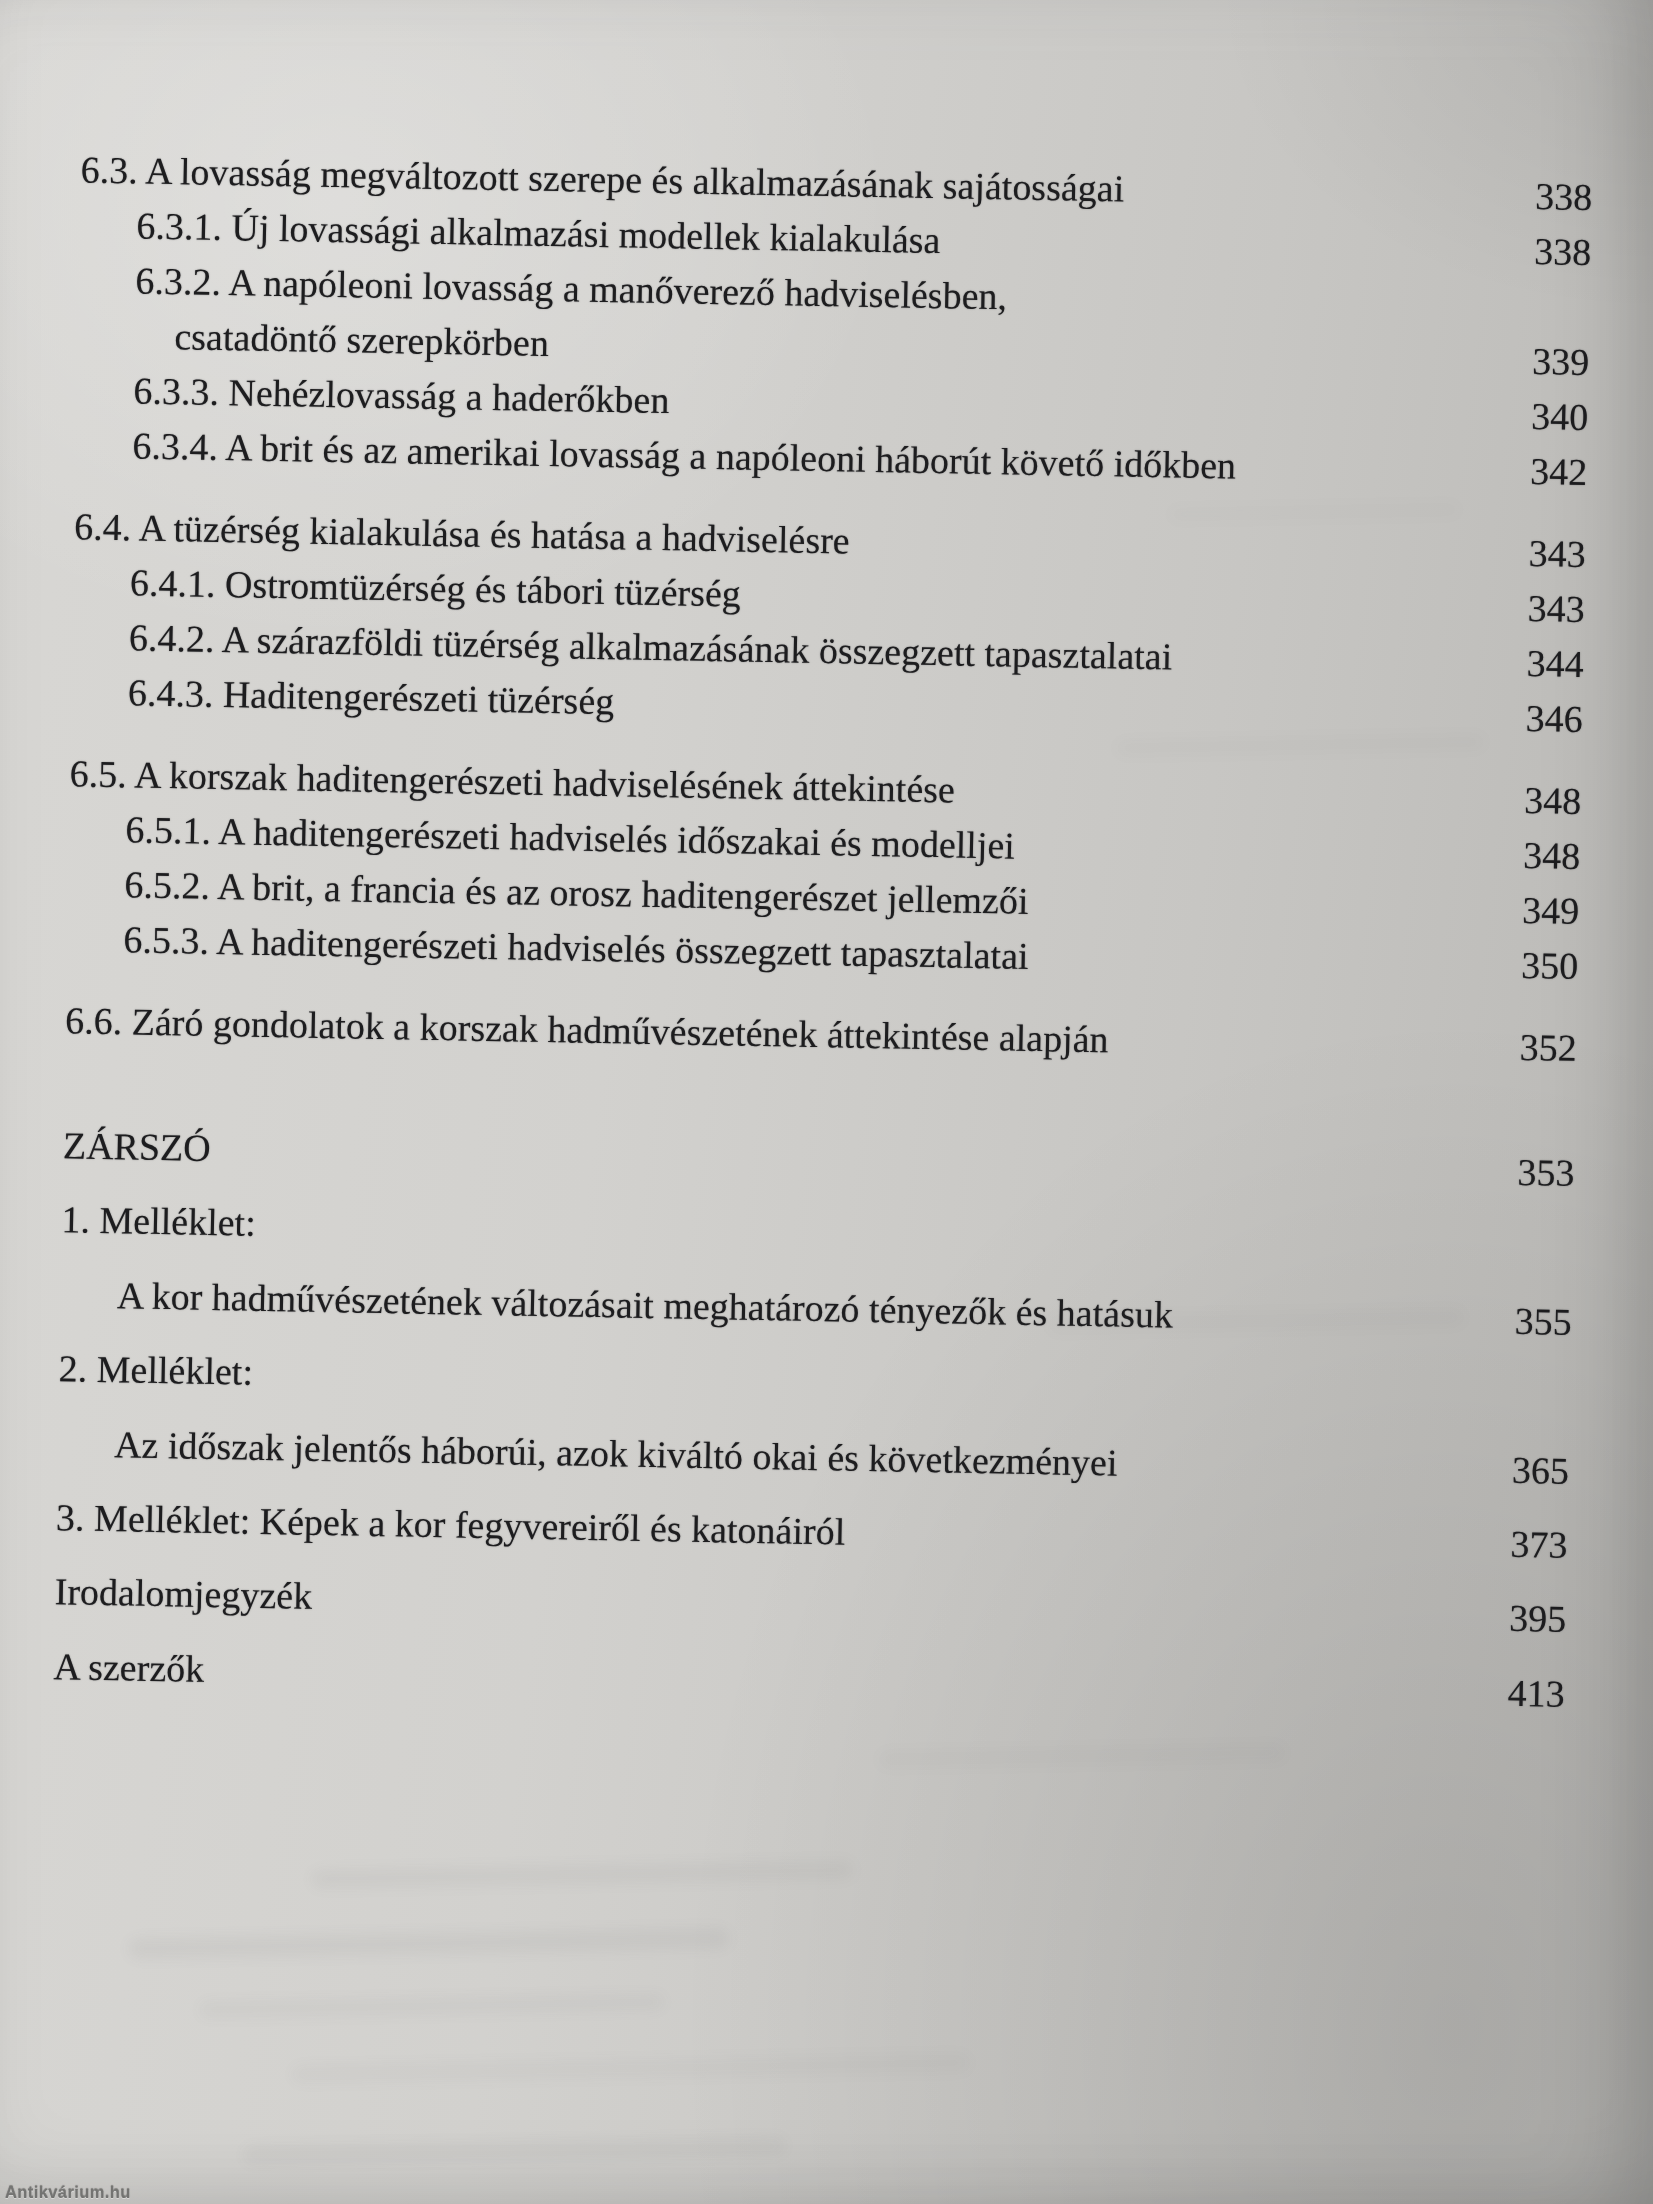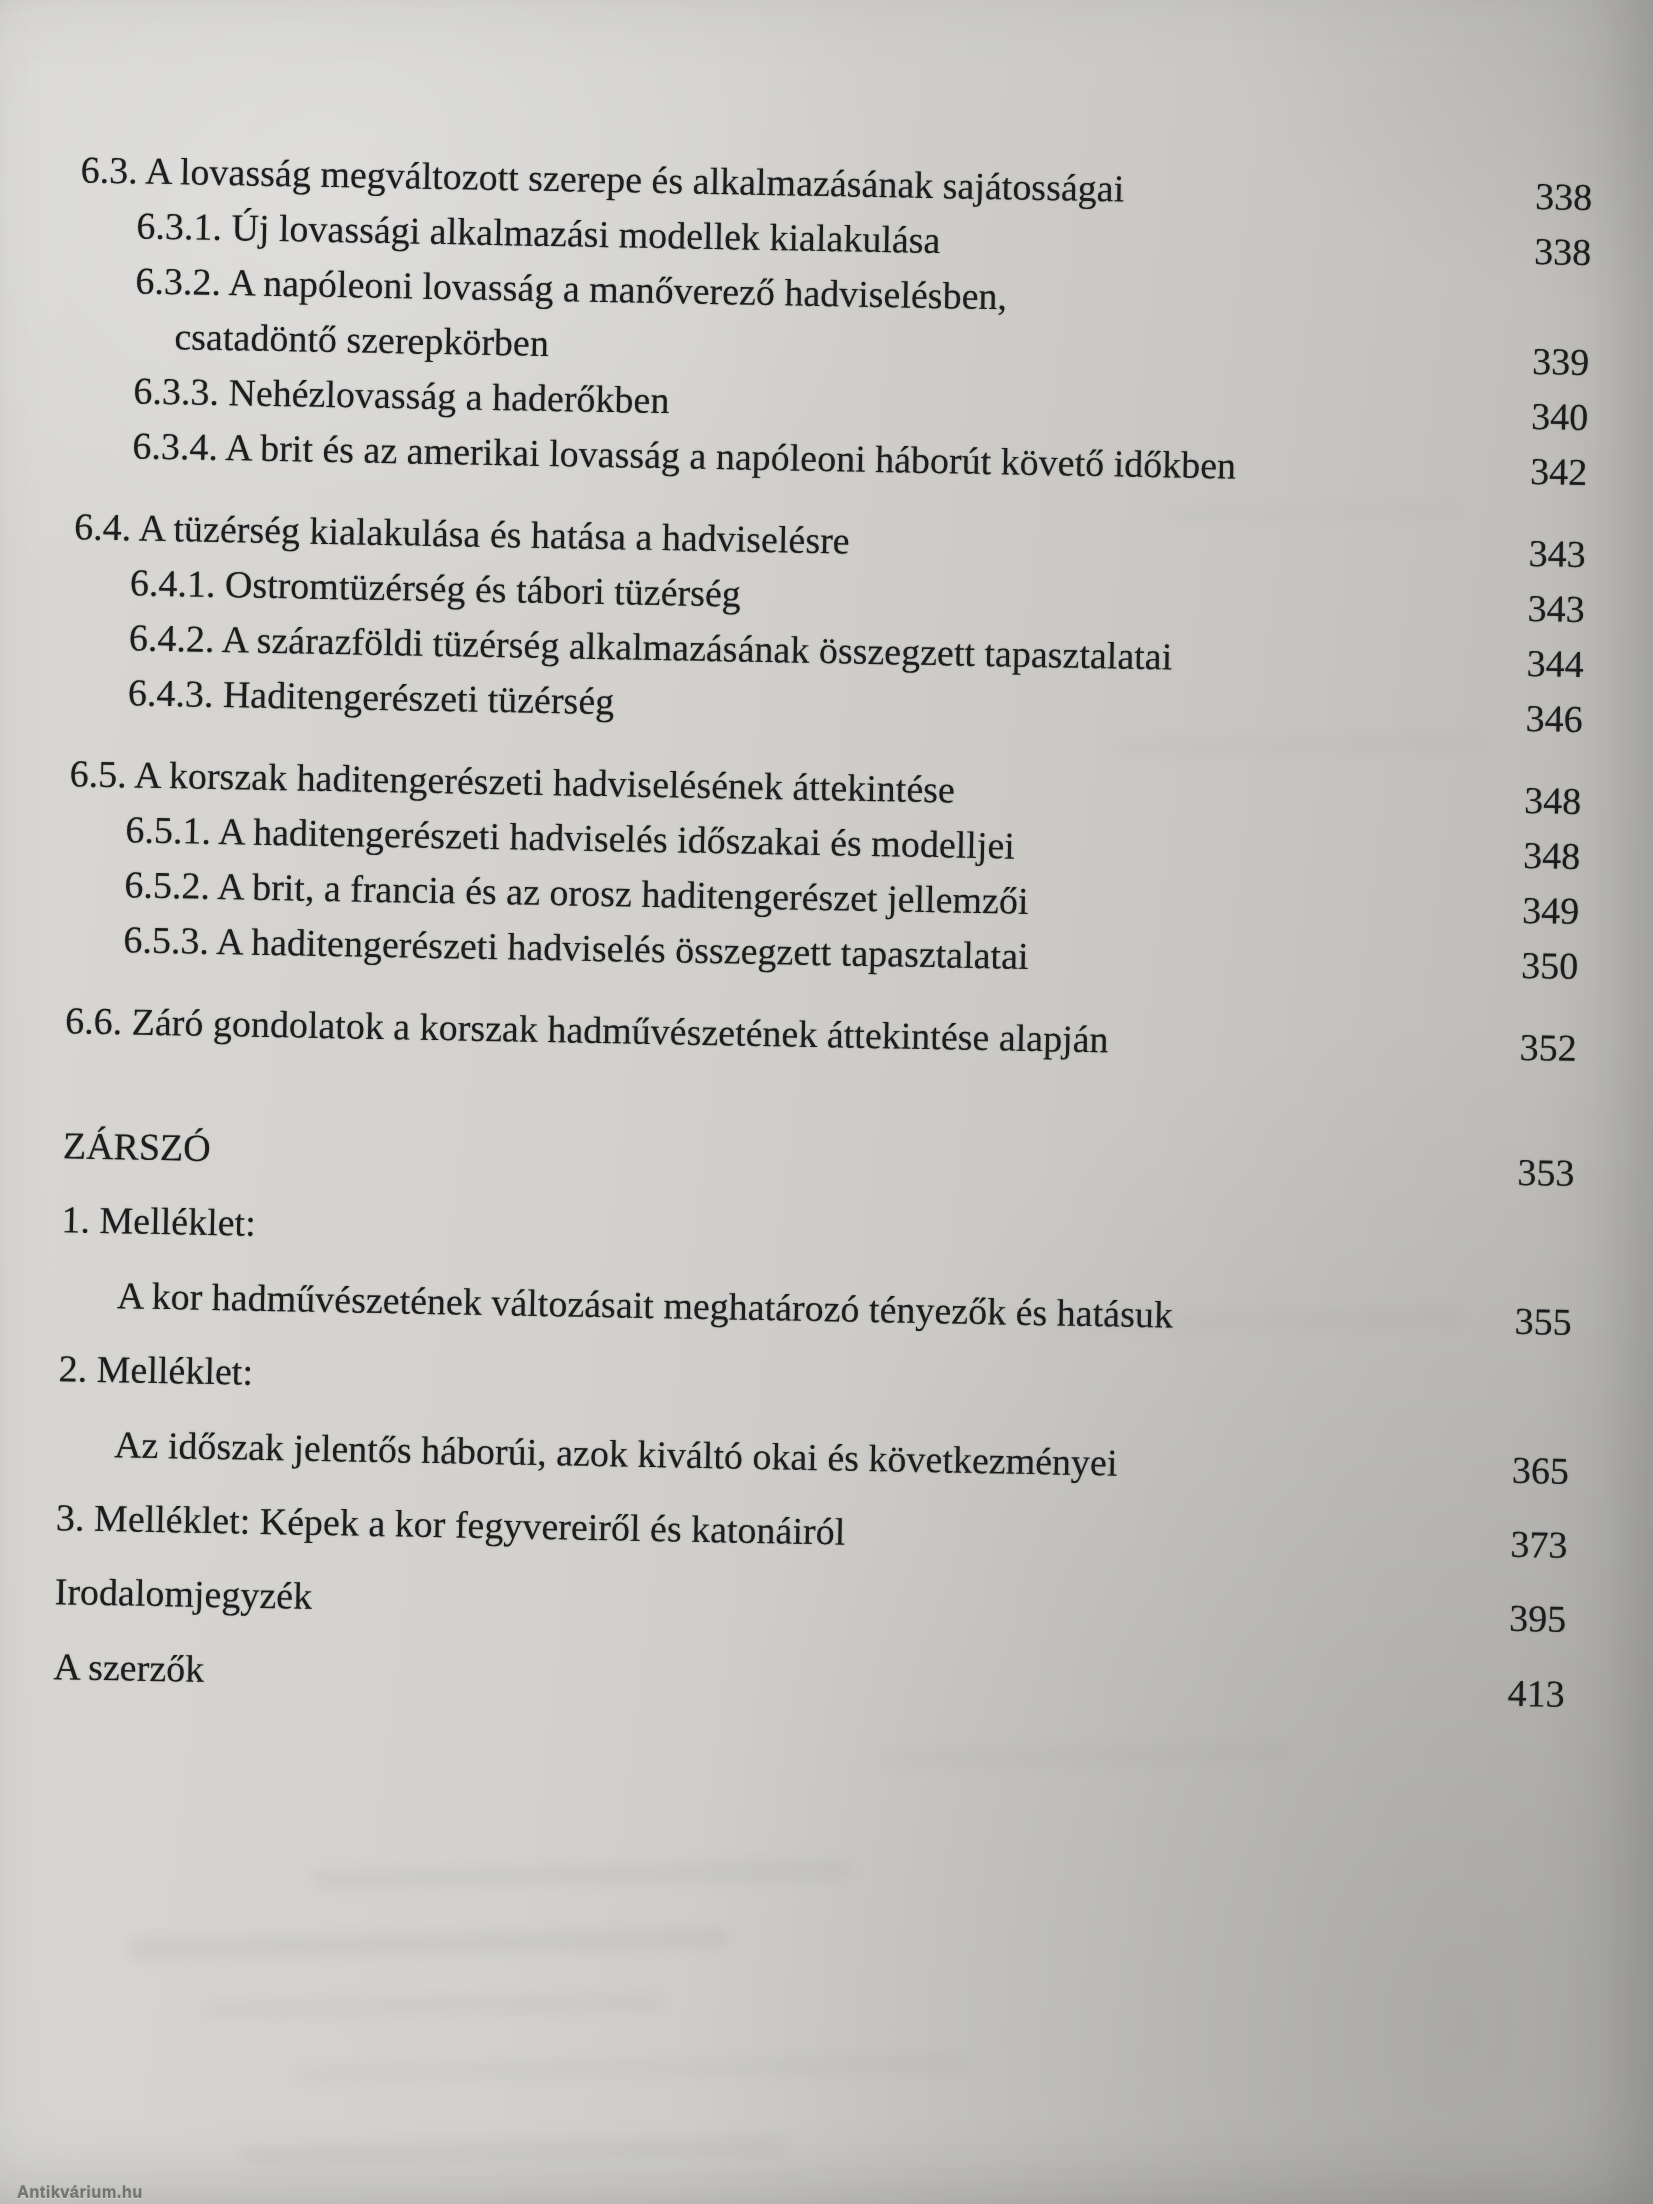--- a/index.html
+++ b/index.html
@@ -74,21 +74,21 @@
   .s4 { left: 291px;  top: 2059px; width: 679px; height: 19.4px; opacity: .06; }
   .s5 { left: 243px;  top: 2141px; width: 543px; height: 19.4px; opacity: .08; }
   .s6 { left: 878px;  top: 1747px; width: 408px; height: 17.5px; opacity: .05; }
   .s7 { left: 1116px; top: 737px;  width: 369px; height: 15.5px; opacity: .05; }
   .s8 { left: 1169px; top: 505px;  width: 291px; height: 13.6px; opacity: .04; }
   .s9 { left: 1048px; top: 1312px; width: 417px; height: 17.5px; opacity: .05; }
 
   
   .watermark {
     position: absolute;
-    left: 17px;
+    left: 5px;
     bottom: 2.9px;
     font-family: "Liberation Sans", sans-serif;
     font-size: 16.5px;
     font-weight: bold;
     letter-spacing: 0.4px;
     color: #7e7e7c;
     text-shadow:
       0 1px 0 rgba(255,255,255,0.55),
       0 -1px 1px rgba(0,0,0,0.35);
   }

